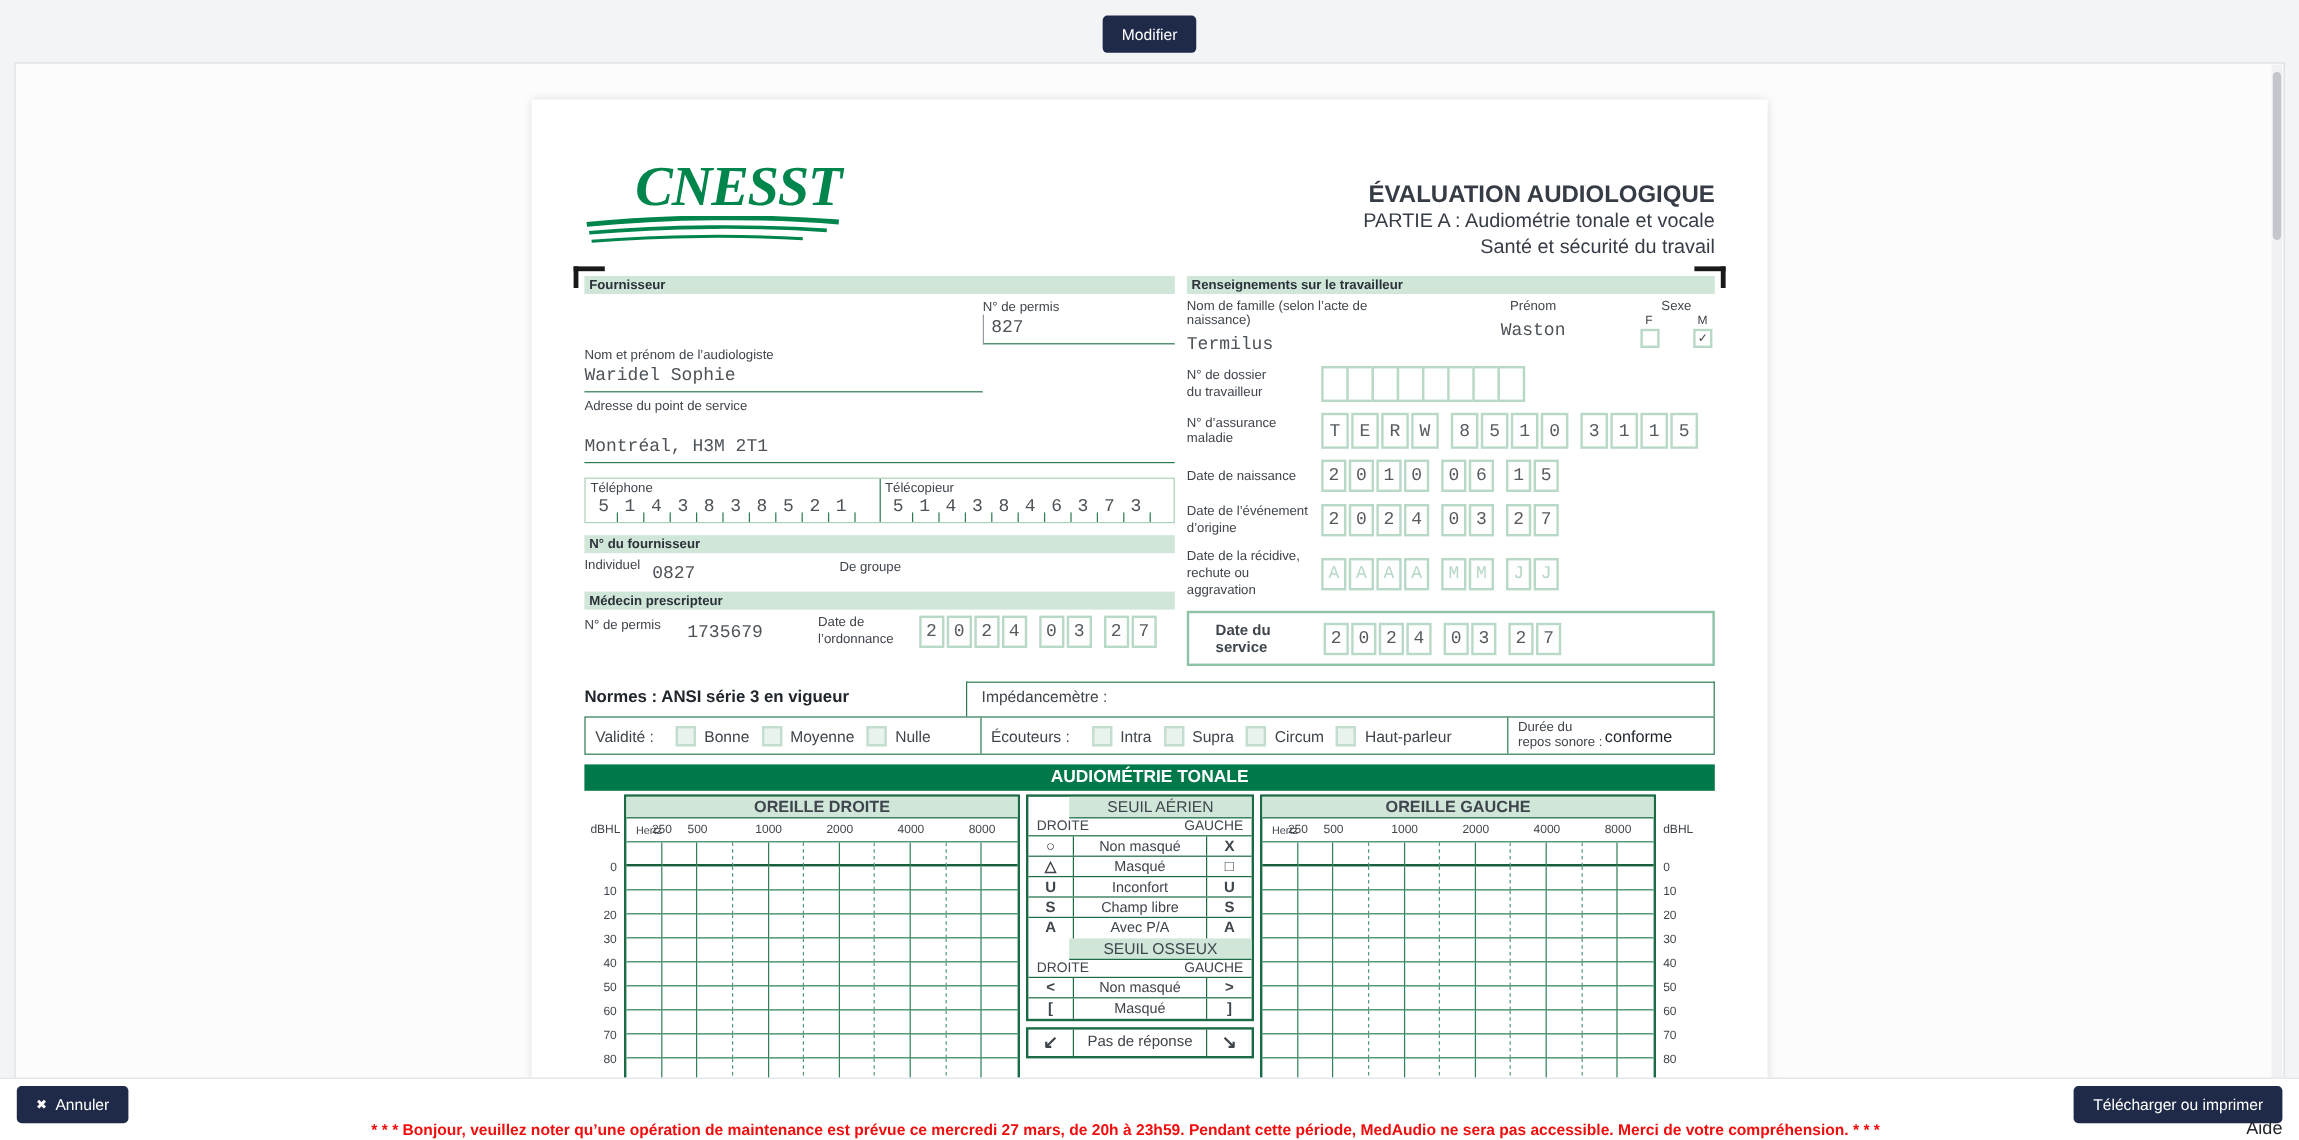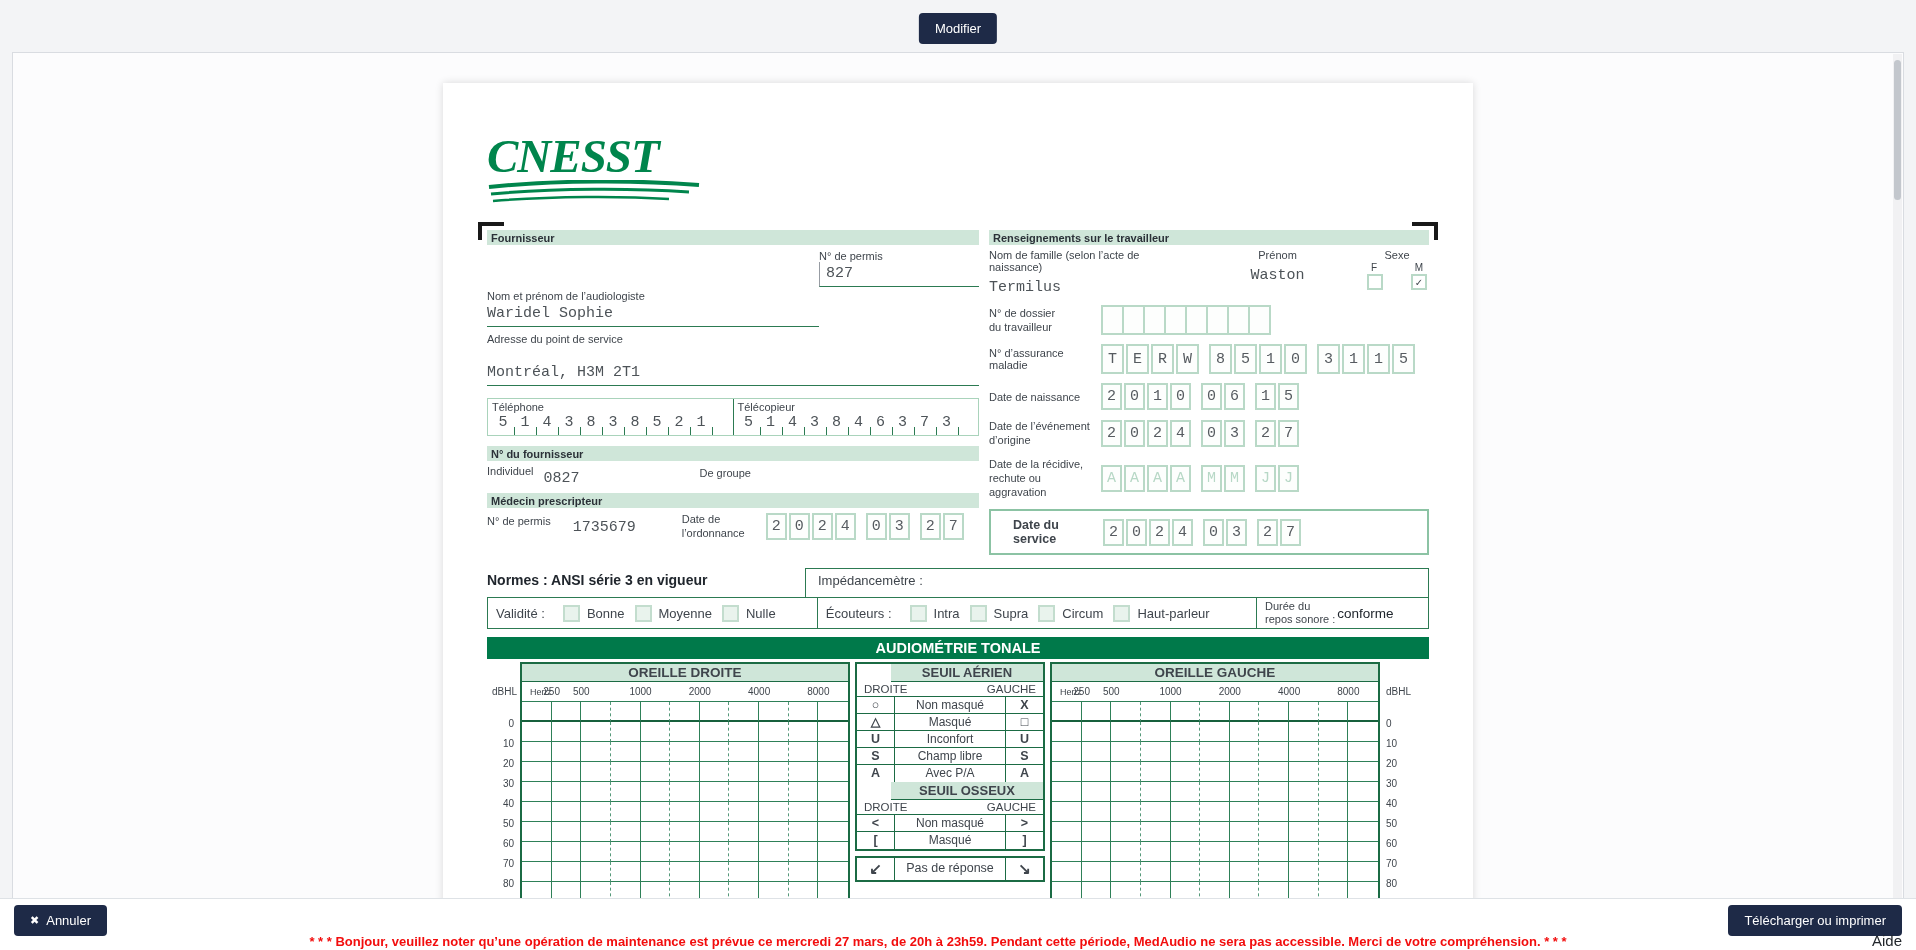--- a/index.html
+++ b/index.html
@@ -15,21 +15,21 @@
   
   .panel { position:absolute; top:52px; left:12px; right:12px; bottom:0; background:#fcfcfd;
            border:1px solid #d9dce1; overflow:hidden; }
   .scrollbar { position:absolute; top:1px; right:1px; width:9px; bottom:1px; background:#f1f1f3; }
   .scrollbar .thumb { position:absolute; top:6px; left:1px; width:7px; height:140px; background:#c3c7cd; border-radius:4px; }
 
   
   .paper { width:1030px; margin:30px auto 0; background:#fff; box-shadow:0 0 8px rgba(0,0,0,.14);
            padding:0 44px 60px; min-height:900px; position:relative; }
   .paper-head { display:flex; justify-content:space-between; align-items:flex-start; padding-top:50px; height:125px; }
-  .logo { color:#00854c; }
+  .logo { color:#00854c;text-align:right; }
   .logo .word { font-family:"Liberation Serif", serif; font-style:italic; font-weight:bold;
                 font-size:47px; letter-spacing:-1px; line-height:1; }
   .titles { text-align:right; color:#363c46; padding-top:18px; }
   .titles .t1 { font-size:20px; font-weight:bold; }
   .titles .t2, .titles .t3 { font-size:16.5px; line-height:1.32; }
 
   .bracket-strip { position:relative; height:18px; margin-top:14px; }
   .br { position:absolute; width:26px; height:18px; border-top:4px solid #191919; }
   .br.l { left:-9px; border-left:4px solid #191919; }
   .br.r { right:-9px; border-right:4px solid #191919; }
@@ -125,21 +125,21 @@
   .fhead span.f { position:absolute; top:4px; transform:translateX(-50%); }
   .agrid { display:grid; grid-template-columns:repeat(11,1fr); }
   .gc { height:20px; border-right:1px solid #2e8058; border-bottom:1px solid #2e8058; }
   .gc.dr { border-right-style:dashed; border-right-color:#55997a; }
   .gc.nr { border-right:none; }
   .gc.zb { border-bottom:2px solid #17603c; }
 
   
   .legend { width:190px; margin:0 5px; }
   .lframe { border:2px solid #1b6b44; }
-  .ltitle { background:#cfe6d9; text-align:center; font-weight:bold; font-size:13px;
+  .ltitle { background:#cfe6d9; text-align:center; font-weight:normal; font-size:13px;
             border-bottom:1px solid #1b6b44; padding:1px 0;margin-left:34px; }
   .ldg { display:flex; justify-content:space-between; font-size:11.5px; padding:1px 7px;
          border-bottom:1px solid #1b6b44; }
   .lrow { display:flex; border-bottom:1px solid #1b6b44; height:17px; }
   .lrow:last-child { border-bottom:none; }
   .lsym { width:38px; text-align:center; font-size:12.5px; font-weight:bold; border-right:1px solid #1b6b44; line-height:16px;}
   .lsym.last { border-right:none; border-left:1px solid #1b6b44; }
   .llab { flex:1; text-align:center; font-size:12px; line-height:16px; }
   .noresp { border:2px solid #1b6b44; margin-top:5px; }
   .noresp .lrow { height:22px; border-bottom:none; }
@@ -167,20 +167,25 @@
   <div class="paper">
 
     <div class="paper-head">
       <div class="logo">
         <div class="word">CNESST</div>
         <svg width="214" height="26" viewBox="0 0 214 26">
           <path d="M2 7 C 70 0, 150 0, 212 5" stroke="#00854c" stroke-width="4" fill="none"></path>
           <path d="M4 14 C 70 8, 145 8, 202 12" stroke="#00854c" stroke-width="3" fill="none"></path>
           <path d="M6 21 C 66 16, 135 16, 182 19" stroke="#00854c" stroke-width="2.5" fill="none"></path>
         </svg>
+      </div>
+      <div class="titles">
+        <div class="t1">ÉVALUATION AUDIOLOGIQUE</div>
+        <div class="t2">PARTIE A : Audiométrie tonale et vocale</div>
+        <div class="t3">Santé et sécurité du travail</div>
       </div>
     </div>
 
     <div class="bracket-strip">
       <div class="br l"></div>
       <div class="br r"></div>
     </div>
 
     <div class="cols">
 

